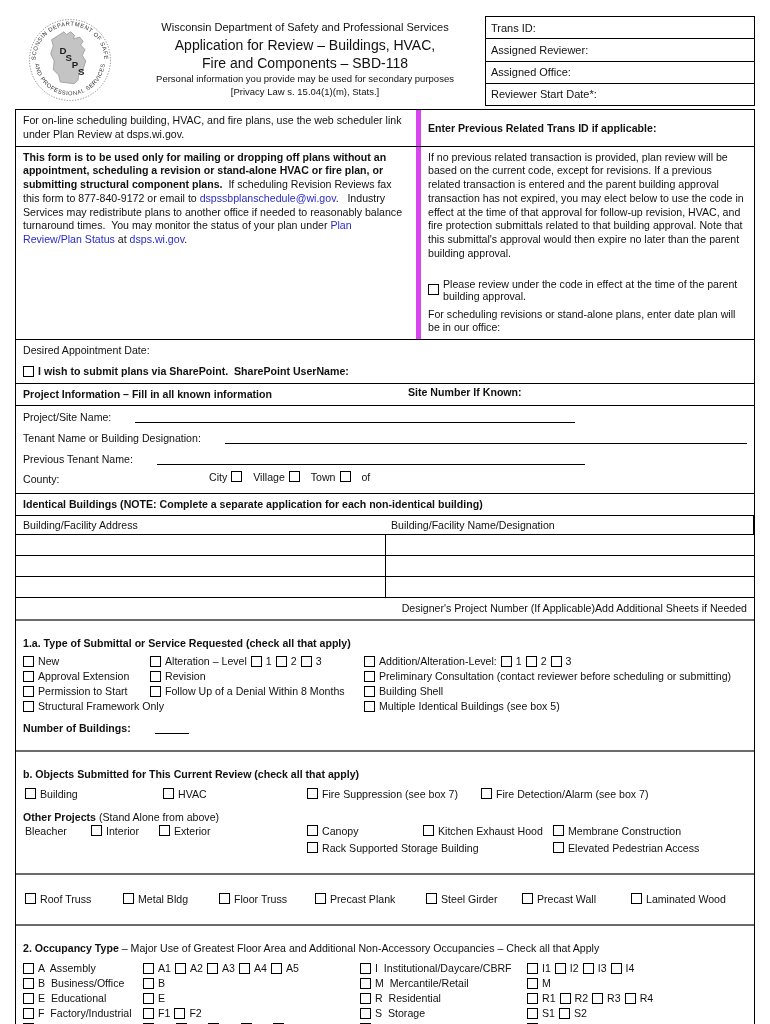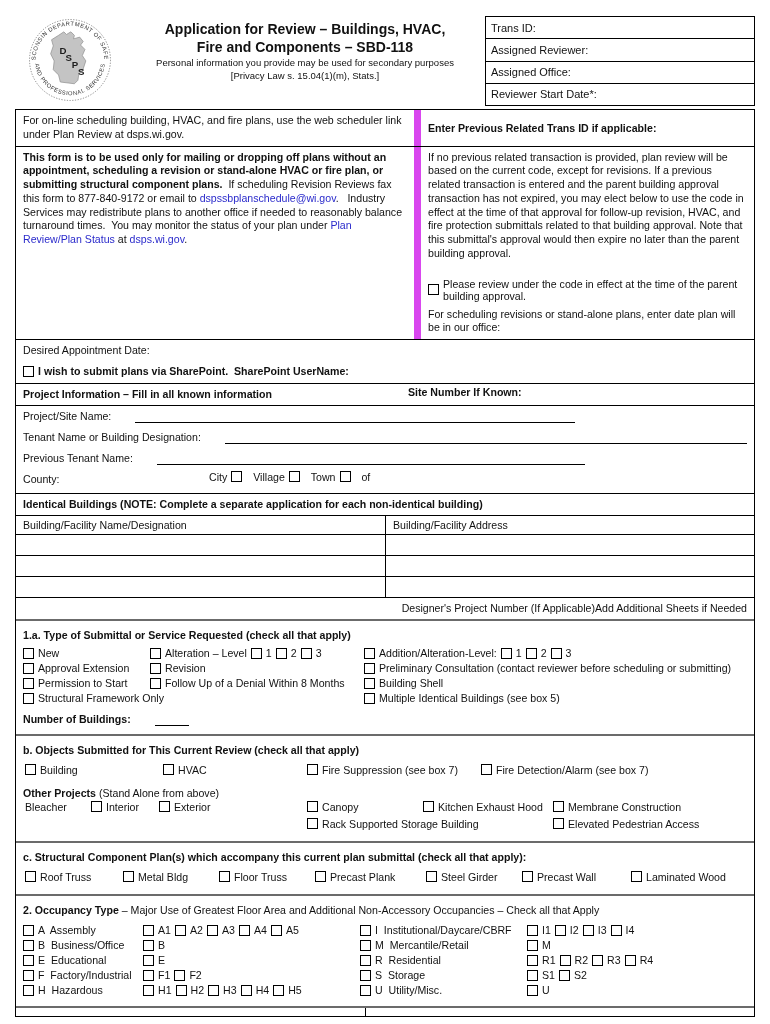--- a/index.html
+++ b/index.html
@@ -3,50 +3,50 @@
 <meta charset="utf-8">
 <style>
   html,body{margin:0;padding:0;background:#fff}
   body{width:770px;height:1024px;font-family:"Liberation Sans","DejaVu Sans",sans-serif;color:#111}
   .page{position:relative;padding:16px 15px 0;box-sizing:border-box}
   
   .hdr{display:flex;height:90px}
   .sealbox{width:110px;flex:none;display:flex;justify-content:center;align-items:flex-start}
   .hdr-c{flex:1;text-align:center;padding-top:5px}
   .agency{font-size:11px;margin-bottom:4px}
-  .title{font-size:14px;font-weight:bold;line-height:1.25}
+  .title{font-size:14px;font-weight:normal;line-height:1.25}
   .sub{font-size:9.5px;line-height:1.3;margin-top:1px}
   .hdr-t{width:268px;flex:none;border:1px solid #000;display:flex;flex-direction:column;font-size:11px}
   .hdr-t .hr{flex:1;border-bottom:1px solid #000;display:flex;align-items:center;padding-left:5px}
   .hdr-t .hr:last-child{border-bottom:none}
   .hr .hfill{flex:1;height:100%}
   
   .frame{border:1px solid #000;margin-top:3px;font-size:10.6px}
   .split{display:flex}
-  .cl{width:405px;flex:none;border-right:7px solid #d946ef;padding:4px 7px;box-sizing:border-box}
+  .cl{width:405px;flex:none;border-right:5px solid #d946ef;padding:4px 7px;box-sizing:border-box}
   .cr{flex:1;padding:4px 7px}
   .bb{border-bottom:1px solid #000}
   .sep{border-top:2.5px solid #6b6b6b}
   .b{font-weight:bold}
   .lnk{color:#2a2acb;cursor:pointer}
   .para{line-height:1.3}
   .row{padding:4px 7px;min-height:13px;position:relative}
   .cb{display:inline-block;width:9px;height:9px;border:1px solid #000;background:#fff;flex:none}
   .ci{display:inline-flex;align-items:center;gap:4px;white-space:nowrap}
   .fill{display:inline-block;border-bottom:1px solid #000;height:12px}
-  .frow{display:flex;align-items:center;gap:24px}
+  .frow{display:flex;align-items:flex-end;gap:24px}
   .pre{white-space:pre-wrap}
   .pa{position:absolute;top:2px}
   .posrow{position:relative;height:17px}
   
   .irow{display:flex}
   .icell{padding:3px 7px;min-height:12px;box-sizing:border-box;flex:1}
   .icell.w1{width:370px;flex:none;border-right:1px solid #000}
   
-  .sec{padding:8px 7px}
+  .sec{padding:16px 7px}
   .cols{display:flex}
   .c{display:flex;flex-direction:column}
   .ln{height:15px;display:flex;align-items:center;gap:4px;white-space:nowrap}
   
   .cl3{width:350px;flex:none;border-right:1px solid #000;padding:4px 7px;box-sizing:border-box}
   .cr3{flex:1;padding:4px 7px}
 </style>
 </head>
 <body>
 
@@ -67,20 +67,21 @@
         <text font-size="6.6" fill="#333" letter-spacing="0.6" font-family="Liberation Sans, sans-serif">
           <textPath href="#arcBot" startOffset="50%" text-anchor="middle">AND PROFESSIONAL SERVICES</textPath>
         </text>
         <text x="38" y="43" font-size="11" font-weight="bold" fill="#1d1d1d">D</text>
         <text x="45" y="51" font-size="11" font-weight="bold" fill="#1d1d1d">S</text>
         <text x="52" y="59" font-size="11" font-weight="bold" fill="#1d1d1d">P</text>
         <text x="59" y="67" font-size="11" font-weight="bold" fill="#1d1d1d">S</text>
       </svg>
     </div>
     <div class="hdr-c">
+      <div class="agency">Wisconsin Department of Safety and Professional Services</div>
       <div class="title">Application for Review – Buildings, HVAC,</div>
       <div class="title">Fire and Components – SBD-118</div>
       <div class="sub">Personal information you provide may be used for secondary purposes</div>
       <div class="sub">[Privacy Law s. 15.04(1)(m), Stats.]</div>
     </div>
     <div class="hdr-t">
       <div class="hr">
           <span>Trans ID:</span>
           <span class="hfill"></span>
         </div>
@@ -166,22 +167,22 @@
             <span class="cb"></span>
           </span>
         <span style="margin-left:8px">of</span>
         <span></span>
       </span>
     </div>
 
     <div class="row bb b">Identical Buildings (NOTE: Complete a separate application for each non-identical building)</div>
     <div>
       <div class="irow bb">
+        <div class="icell">Building/Facility Address</div>
         <div class="icell w1">Building/Facility Name/Designation</div>
-        <div class="icell">Building/Facility Address</div>
       </div>
       <div class="irow bb" style="height:20px">
         <div class="icell w1"></div>
         <div class="icell"></div>
       </div>
       <div class="irow bb" style="height:20px">
         <div class="icell w1"></div>
         <div class="icell"></div>
       </div>
       <div class="irow bb" style="height:20px">
@@ -318,21 +319,20 @@
             <span>Rack Supported Storage Building</span>
           </span>
         <span class="ci pa" style="left:530px">
             <span class="cb"></span>
             <span>Elevated Pedestrian Access</span>
           </span>
       </div>
     </div>
 
     <div class="sec sep">
-      <div class="b" style="margin-bottom:6px">c. Structural Component Plan(s) which accompany this current plan submittal (check all that apply):</div>
       <div class="posrow">
         <span class="ci pa" style="left:2px">
             <span class="cb"></span>
             <span>Roof Truss</span>
           </span>
         <span class="ci pa" style="left:100px">
             <span class="cb"></span>
             <span>Metal Bldg</span>
           </span>
         <span class="ci pa" style="left:196px">

